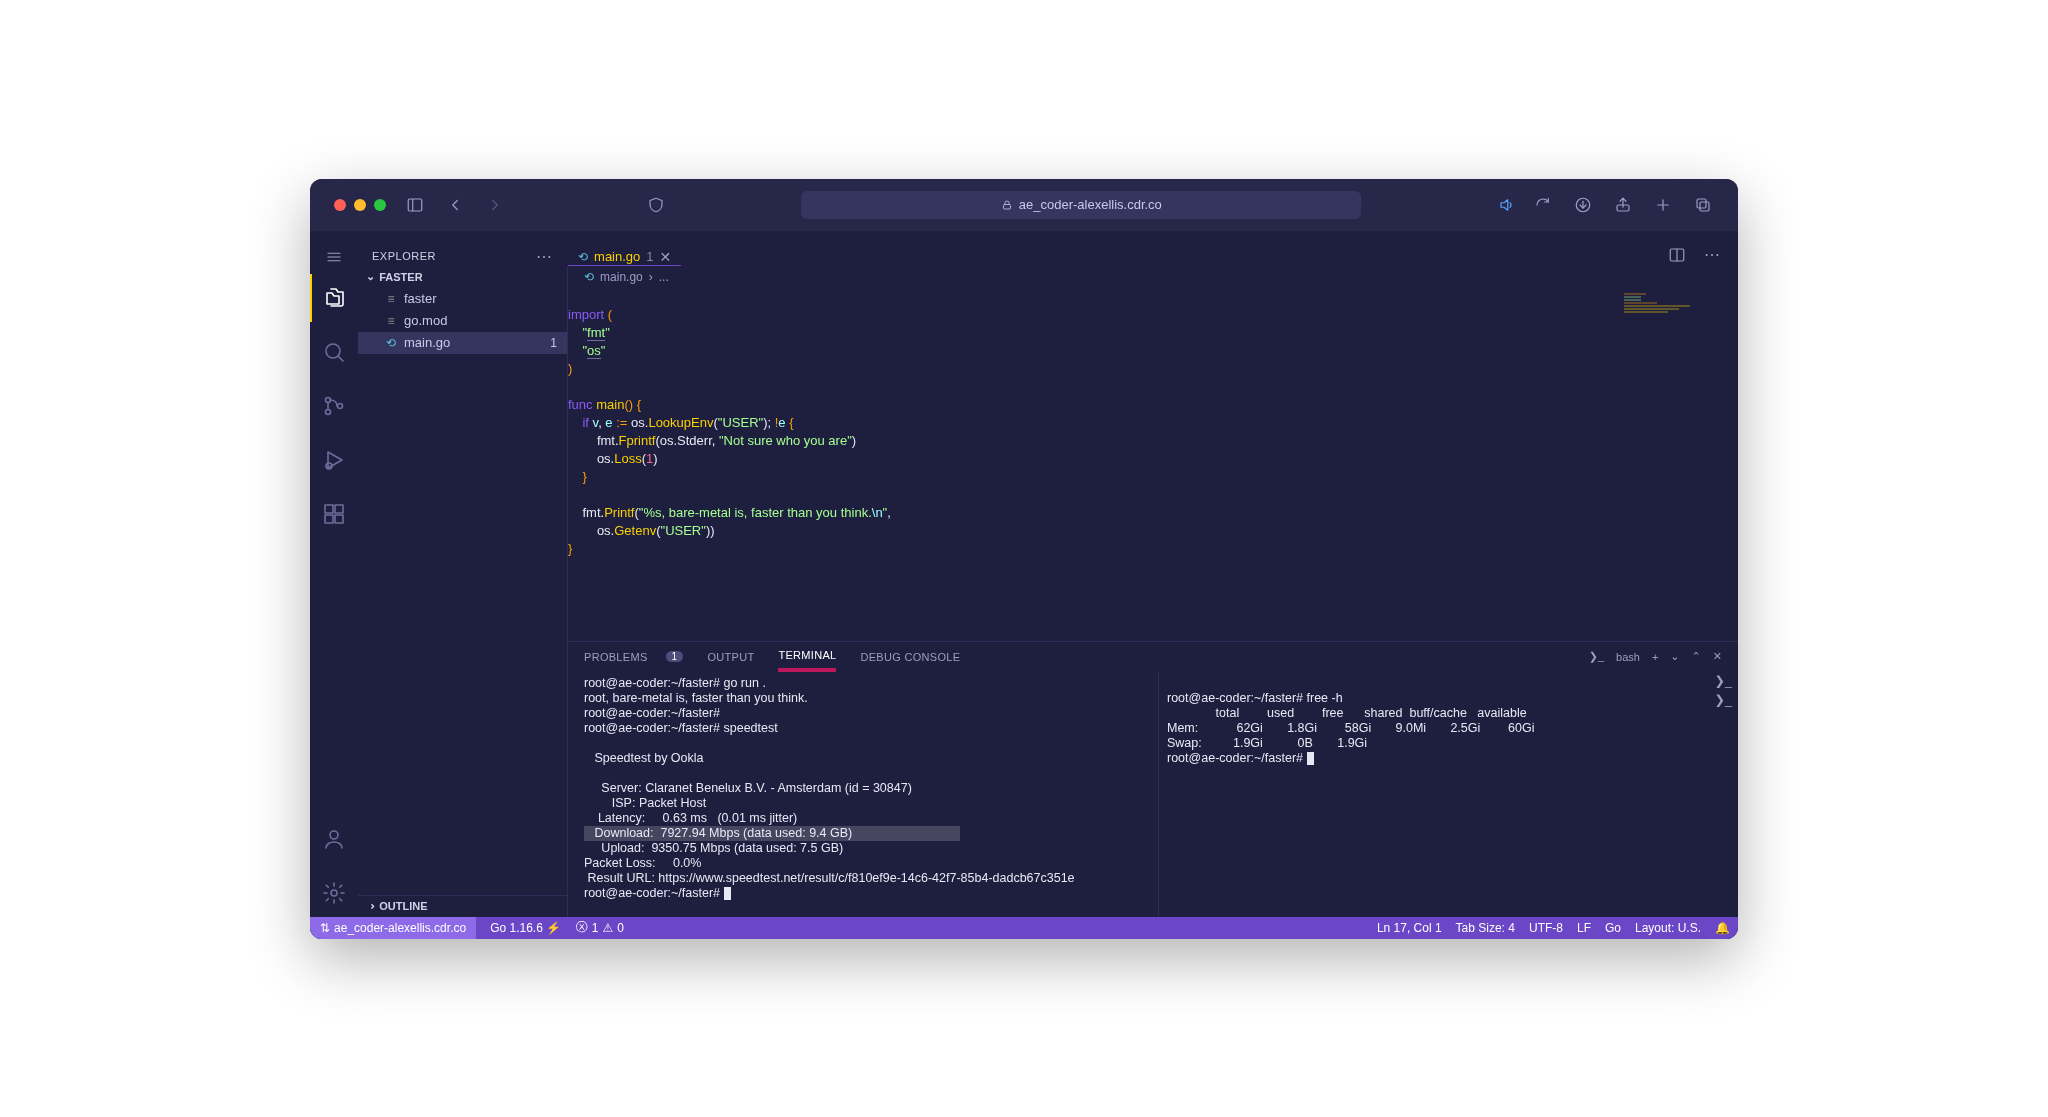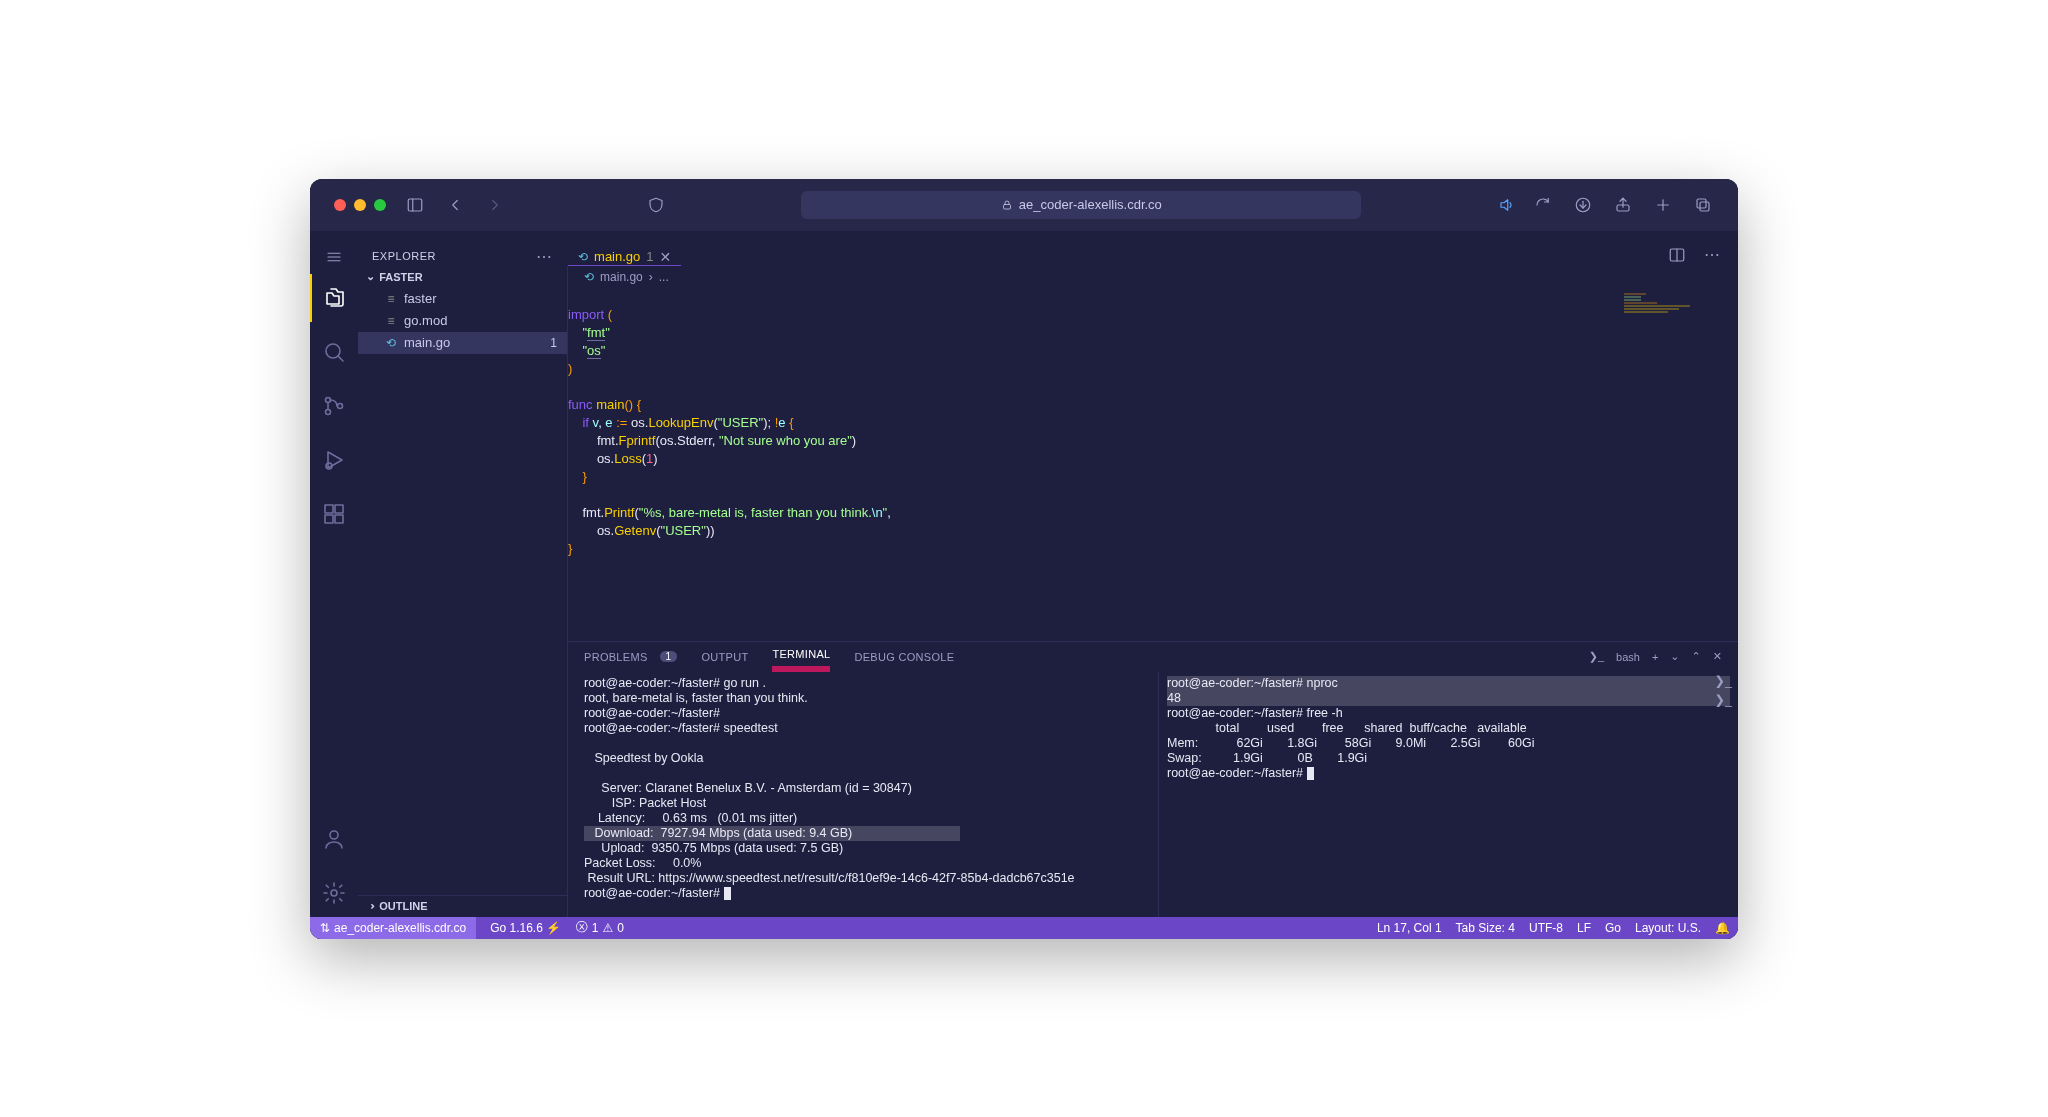--- a/index.html
+++ b/index.html
@@ -49,22 +49,22 @@
 .mm-line{height:2px;margin:1px 0}
 .kw{color:#8b5cf6}
 .str{color:#a5ff90}
 .fn{color:#fad000}
 .id{color:#9effff}
 .op{color:#ff9d00}
 .num{color:#ff628c}
 .under{border-bottom:1px solid #6d6d9c}
 .panel{height:276px;display:flex;flex-direction:column;border-top:1px solid #2d2d5a}
 .panel-tabs{height:30px;display:flex;align-items:center;padding:0 16px;gap:24px;color:#9d9dc5;font-size:11px}
-.panel-tab{cursor:pointer;height:30px;display:flex;align-items:center;gap:12px;letter-spacing:.3px}
-.panel-tab.active{color:#fff;border-bottom:6px solid #be185d}
+.panel-tab{cursor:pointer;height:30px;display:flex;align-items:center;gap:18px;letter-spacing:.3px}
+.panel-tab.active{color:#fff;border-bottom:4px solid #be185d}
 .panel-tab .tab-badge{background:#4d4d7a;color:#fff;border-radius:8px;padding:0 6px;font-size:10px}
 .panel-right-ctrls{margin-left:auto;display:flex;align-items:center;gap:12px}
 .term-label{font-size:11px}
 .terminals{flex:1;display:flex;font-family:Menlo,Monaco,monospace;font-size:12.5px;line-height:15px;color:#e8e8f5;min-height:0}
 .term-left{flex:1;padding:4px 8px 4px 16px;white-space:pre;overflow:hidden}
 .term-right{width:580px;padding:4px 8px;border-left:1px solid #2d2d5a;white-space:pre;overflow:hidden;position:relative}
 .term-right .hl{background:rgba(255,255,255,.18);display:inline-block;width:100%}
 .term-icons{position:absolute;right:6px;top:2px;display:flex;flex-direction:column;gap:4px;color:#9d9dc5}
 .hl-dl{background:rgba(255,255,255,.18);display:inline-block}
 .statusbar{height:22px;background:#6b47c8;display:flex;align-items:center;color:#fff;font-size:12px;padding:0 8px;gap:14px}
@@ -331,22 +331,21 @@
    Speedtest by Ookla
 
      Server: Claranet Benelux B.V. - Amsterdam (id = 30847)
         ISP: Packet Host
     Latency:     0.63 ms   (0.01 ms jitter)
 </span><span class="hl-dl">   Download:  7927.94 Mbps (data used: 9.4 GB)                               </span>
 <span>     Upload:  9350.75 Mbps (data used: 7.5 GB)
 Packet Loss:     0.0%
  Result URL: https://www.speedtest.net/result/c/f810ef9e-14c6-42f7-85b4-dadcb67c351e
 root@ae-coder:~/faster# </span><span class="cursor-block"></span></div>
-            <div class="term-right"><span class="hl">root@ae-coder:~/faster# nproc                                                   
-48  </span><span>
+            <div class="term-right"><span>
 root@ae-coder:~/faster# free -h
               total        used        free      shared  buff/cache   available
 Mem:           62Gi       1.8Gi        58Gi       9.0Mi       2.5Gi        60Gi
 Swap:         1.9Gi          0B       1.9Gi
 root@ae-coder:~/faster# </span><span class="cursor-block"></span>
               <div class="term-icons">
                 <span>❯_</span>
                 <span>❯_</span>
               </div>
             </div>

